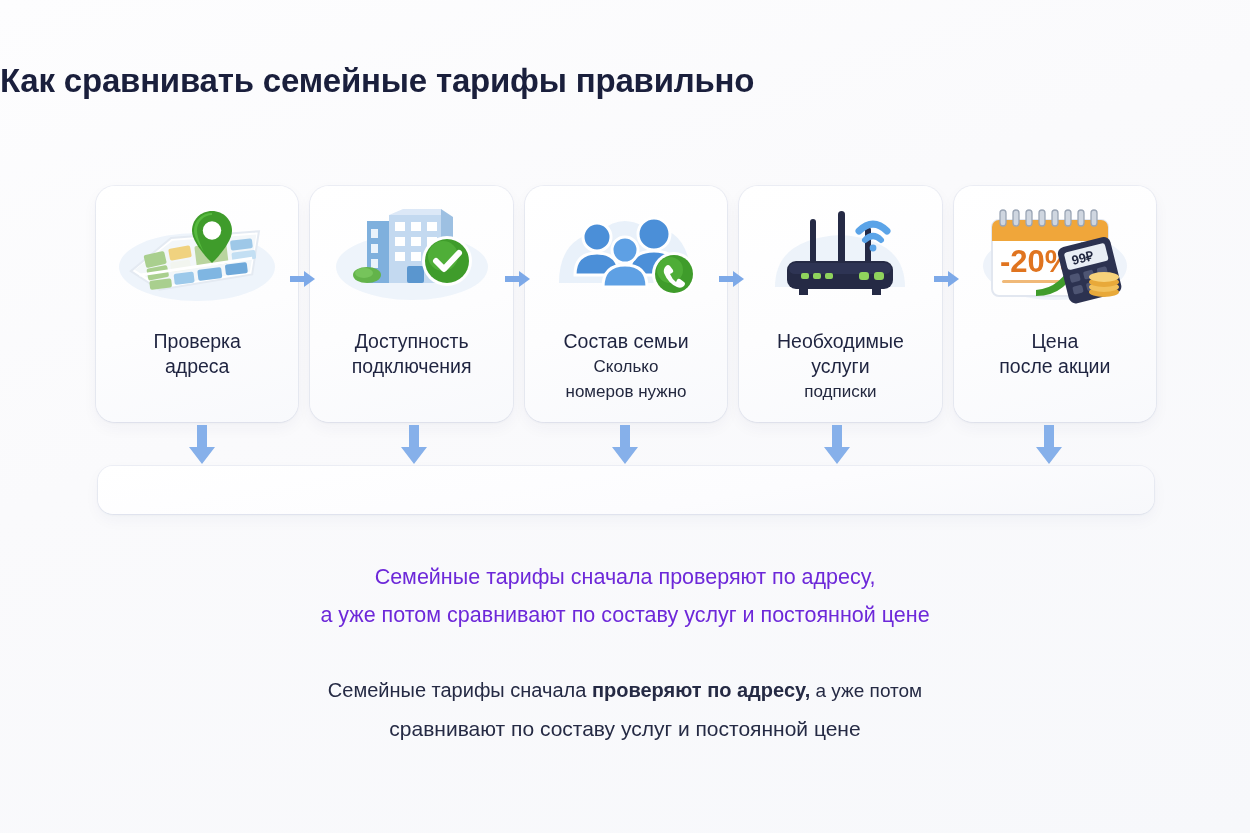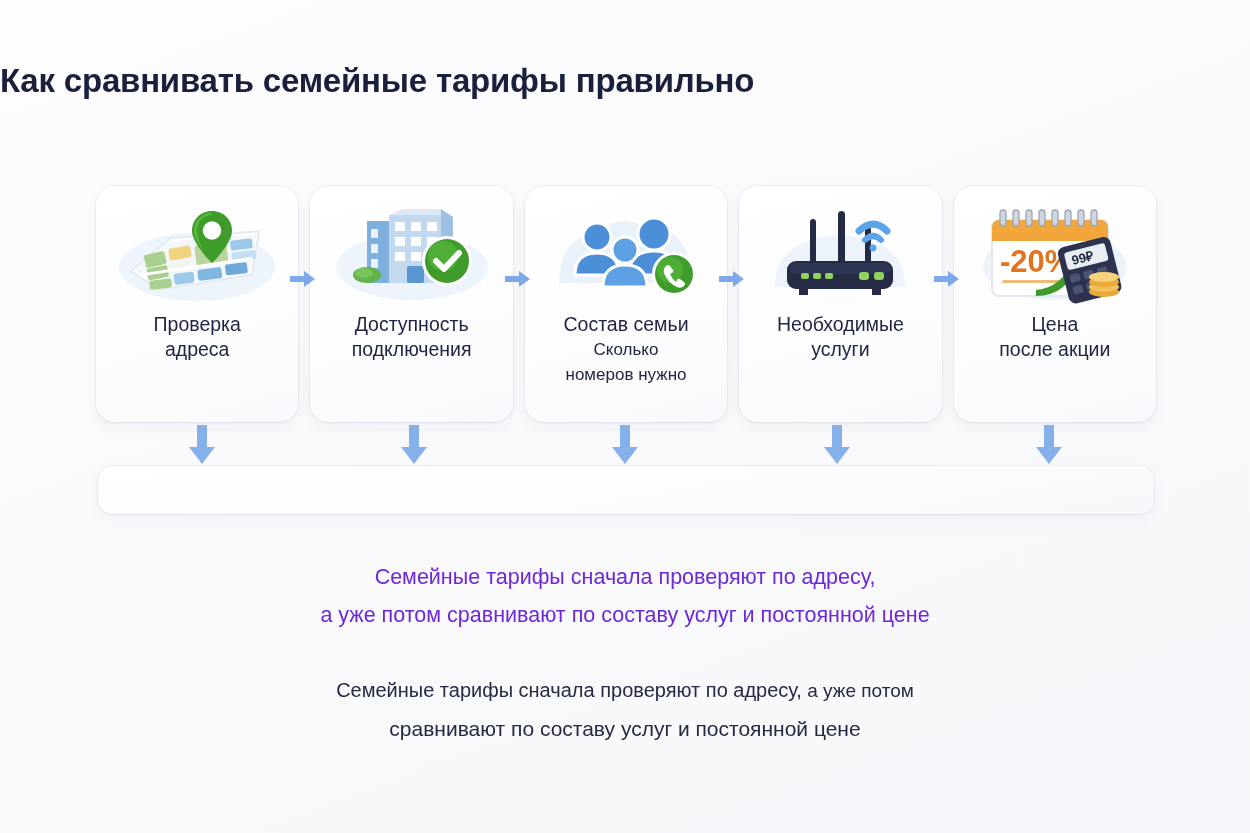--- a/index.html
+++ b/index.html
@@ -37,21 +37,21 @@
                0 0 0 1px rgba(230,233,243,.6);
     display:flex; flex-direction:column;
     padding:16px 8px 10px;
   }
   .icon-wrap {
     width:100%; height:106px;
     display:flex; align-items:center; justify-content:center;
     position:relative;
   }
   .icon-wrap svg { display:block; }
-  .card-text { text-align:center; width:100%; margin-top:4px; }
+  .card-text { text-align:center; width:100%; margin-top:21px; }
   .card-title {
     font-size:19.5px; line-height:25px; font-weight:400; color:#1f2440;
   }
   .card-sub {
     font-size:17px; line-height:24px; font-weight:400; color:#23283f;
     margin-top:1px;
   }
 
   
   .h-arrow {
@@ -78,21 +78,21 @@
     position:absolute; left:0; top:558px; width:1250px;
     text-align:center;
     font-size:21.5px; line-height:38px; color:#6d28d9; font-weight:400;
   }
   #caption-2 {
     position:absolute; left:0; top:672px; width:1250px;
     text-align:center;
     line-height:37px; color:#252a44;
   }
   #caption-2 .big { font-size:20px;text-align:right; }
-  #caption-2 .big b { font-weight:normal; }
+  #caption-2 .big b { font-weight:bold; }
   #caption-2 .small { font-size:19px; }
   .c2-line2 { font-size:21px; }
 </style>
 </head>
 <body>
 
 <div id="title">Как сравнивать семейные тарифы правильно</div>
 
 <div id="cards">
 
@@ -227,20 +227,21 @@
         <g fill="none" stroke="#5ba4e8" stroke-linecap="round">
           <path d="M104 26 q14-14 28 0" stroke-width="7"></path>
           <path d="M110 35 q8-8 16 0" stroke-width="6"></path>
           <circle cx="118" cy="43" r="3.4" fill="#5ba4e8" stroke="none"></circle>
         </g>
       </svg>
     </div>
     <div class="card-text">
       <div class="card-title">Необходимые</div>
       <div class="card-title">услуги</div>
+      <div class="card-sub">подписки</div>
     </div>
     <svg class="h-arrow" viewBox="0 0 26 22">
       <path d="M0 8 H14 V3 L25 11 L14 19 V14 H0 Z" fill="#7da9e8"></path>
     </svg>
   </div>
 
   <div class="card">
     <div class="icon-wrap">
       <svg width="170" height="102" viewBox="0 0 170 102">
         <ellipse cx="85" cy="62" rx="72" ry="34" fill="#eef3fa"></ellipse>

